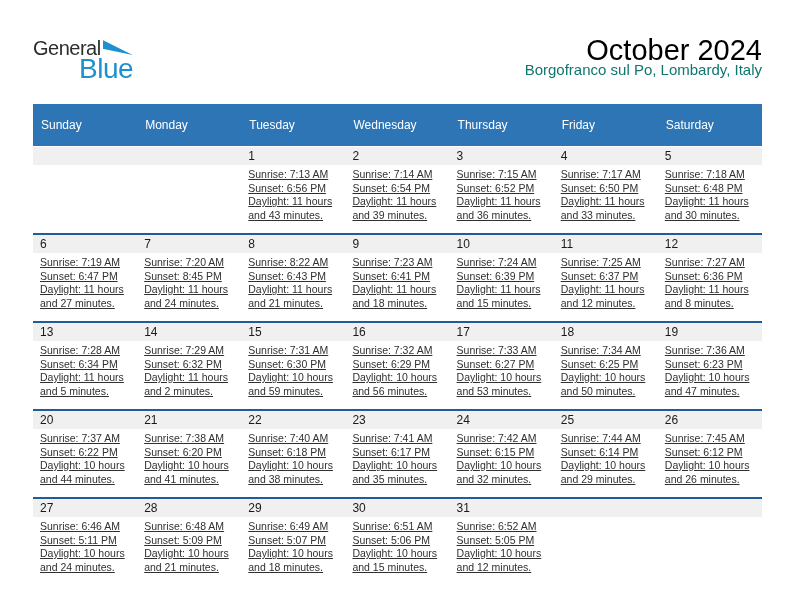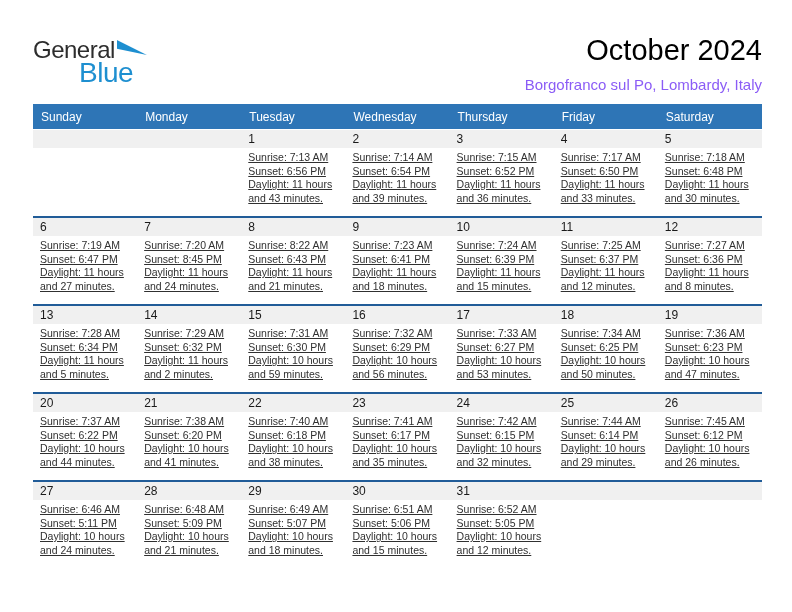--- a/index.html
+++ b/index.html
@@ -6,33 +6,33 @@
   body{
     width:792px;height:612px;background:#ffffff;position:relative;overflow:hidden;
     font-family:"Liberation Sans", sans-serif;
     -webkit-font-smoothing:antialiased;
   }
   .page{position:absolute;inset:0;}
 
   
   .logo{position:absolute;left:33px;top:38px;line-height:1;}
   .logo-row{display:flex;align-items:flex-start;}
-  .logo-general{font-size:24px;color:#2d2d2d;letter-spacing:-0.5px;}
+  .logo-general{font-size:20px;color:#2d2d2d;letter-spacing:-0.5px;}
   .logo-triangle{display:inline-block;width:30px;height:17px;margin-left:2px;margin-top:2px;
     background:var(--logo-blue,#1E8FD0);
     clip-path:polygon(0 0, 100% 88%, 0 52%);}
   .logo-blue{font-size:28px;color:var(--logo-blue,#1E8FD0);margin-left:46px;margin-top:-3px;letter-spacing:-0.5px;}
 
   
   .title{position:absolute;right:30px;top:34px;font-size:29px;color:#000000;text-align:right;}
-  .subtitle{position:absolute;right:30px;top:76px;font-size:15px;color:#8b5cf6;text-align:right;}
+  .subtitle{position:absolute;right:30px;top:61px;font-size:15px;color:#0f766e;text-align:right;}
 
   
   .calendar{position:absolute;left:33px;top:104px;width:729px;}
-  .cal-header{display:grid;grid-template-columns:repeat(7,1fr);background:var(--header-bg,#2E75B6);height:25px;align-items:center;}
+  .cal-header{display:grid;grid-template-columns:repeat(7,1fr);background:var(--header-bg,#2E75B6);height:42px;align-items:center;}
   .cal-header-cell{color:#ffffff;font-size:12px;padding-left:8px;overflow:hidden;white-space:nowrap;}
 
   .week{display:grid;grid-template-columns:repeat(7,1fr);height:86px;margin-top:1px;}
   .week + .week{border-top:2px solid var(--divider,#215C98);margin-top:0;}
   .cell{overflow:hidden;}
   .band{background:var(--band-bg,#F0F0F0);height:18px;line-height:18px;font-size:12px;color:#1a1a1a;padding-left:7px;}
   .details{padding:3px 5px 0 7px;font-size:10.5px;line-height:13.5px;color:#303030;text-decoration:underline;}
 </style>
 </head>
 <body>

